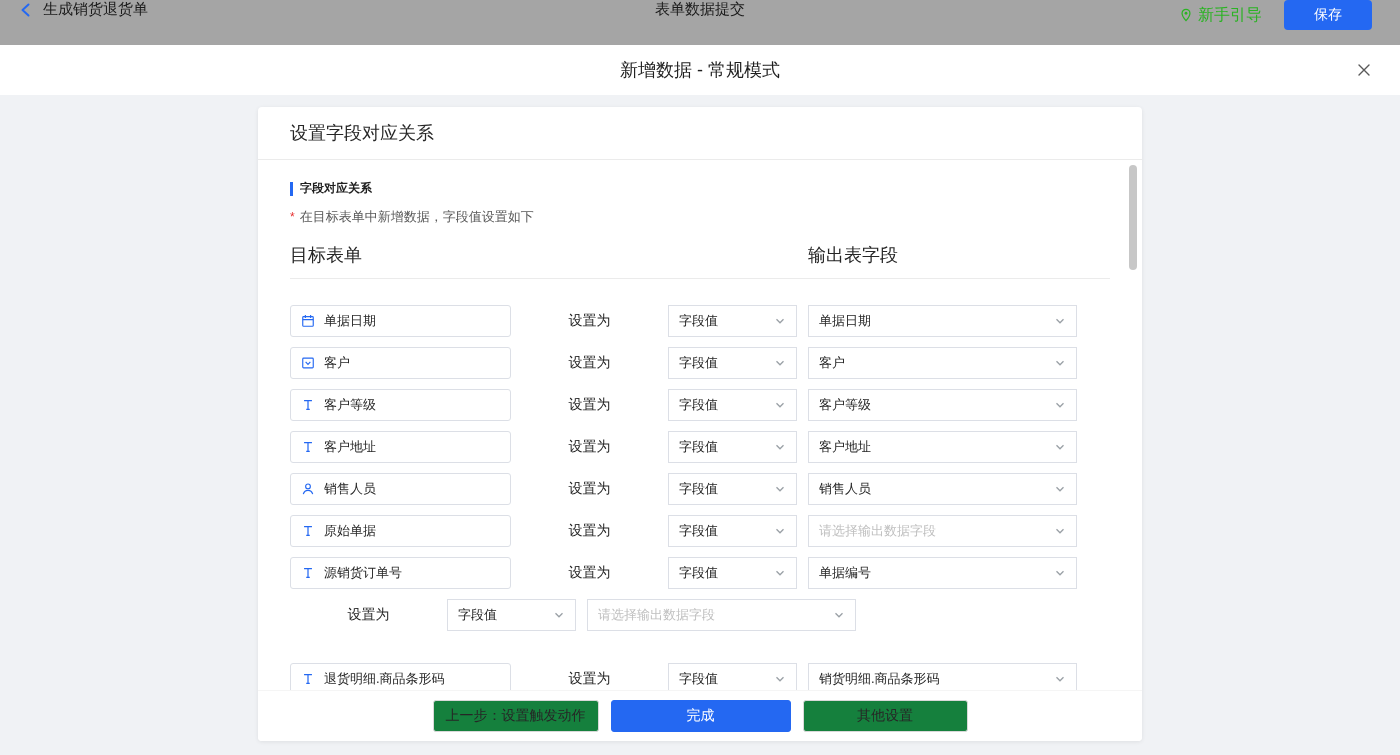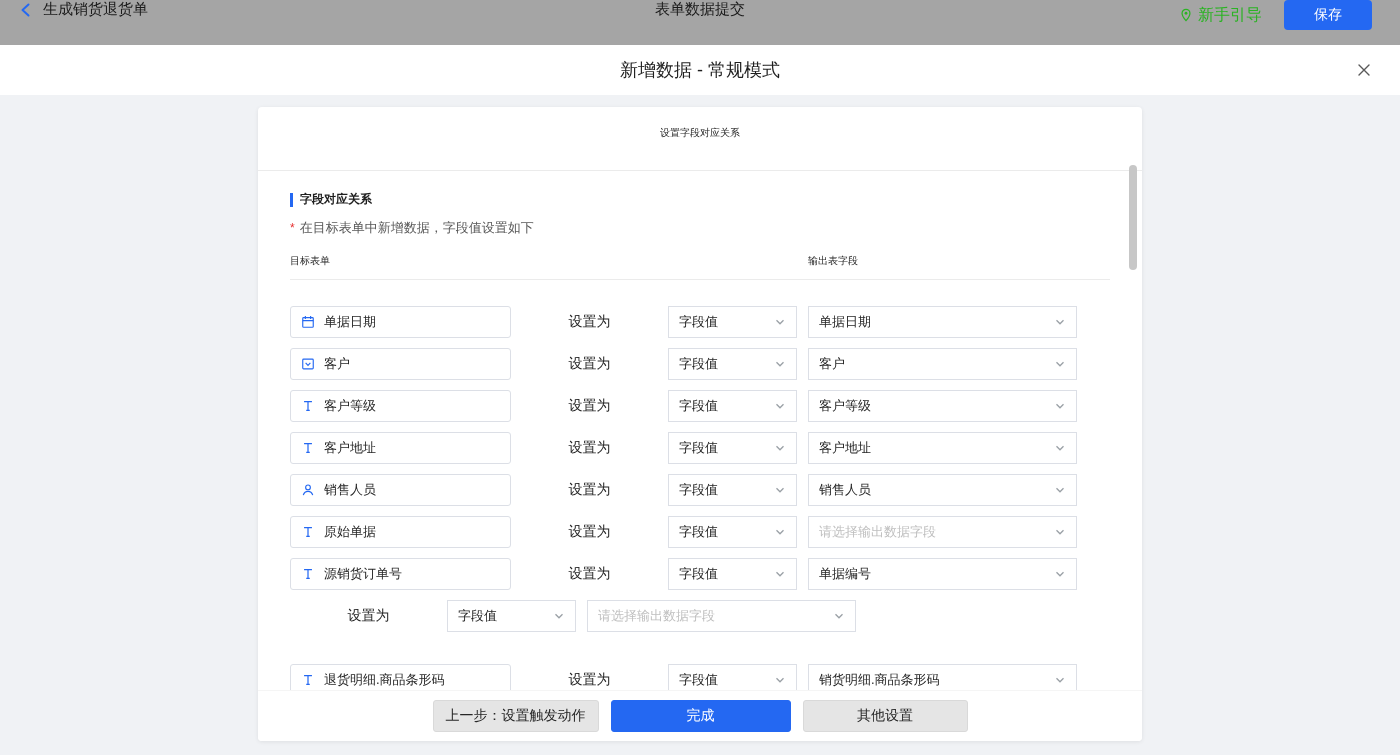--- a/index.html
+++ b/index.html
@@ -28,46 +28,46 @@
   .topbar-right{margin-left:auto;display:flex;align-items:center;gap:22px;margin-right:28px;}
   .guide{display:flex;align-items:center;gap:5px;color:var(--green);font-size:16px;cursor:pointer;}
   .save-btn{width:88px;height:30px;background:var(--accent);color:#fff;border:none;border-radius:4px;font-size:14px;cursor:pointer;font-family:inherit;}
   
   .dialog-header{height:50px;background:#fff;display:flex;align-items:center;justify-content:center;position:relative;}
   .dialog-title{font-size:18px;font-weight:500;color:#1f1f1f;}
   .close-btn{position:absolute;right:24px;top:50%;transform:translateY(-50%);background:none;border:none;cursor:pointer;display:flex;padding:4px;}
   
   .stage{height:660px;padding-top:12px;display:flex;justify-content:center;}
   .card{width:884px;height:634px;background:#fff;border-radius:4px;box-shadow:0 1px 4px rgba(0,0,0,.08);display:flex;flex-direction:column;position:relative;}
-  .card-header{height:64px;line-height:52px;padding:0 32px;font-size:10px;color:var(--text);border-bottom:1px solid var(--line);flex:none;text-align:center;}
+  .card-header{height:53px;line-height:52px;padding:0 32px;font-size:18px;color:var(--text);border-bottom:1px solid var(--line);flex:none;}
   .section{padding:20px 32px 0;flex:none;}
   .section-title{display:flex;align-items:center;font-size:12px;font-weight:bold;color:#1f1f1f;}
   .blue-bar{width:3px;height:14px;background:var(--accent);margin-right:7px;flex:none;}
   .note{margin-top:11px;font-size:13px;color:#595959;}
   .star{color:var(--red);margin-right:5px;font-size:12px;}
-  .cols{display:flex;margin-top:17px;padding-bottom:11px;border-bottom:1px solid var(--line);font-size:10px;color:var(--text);}
+  .cols{display:flex;margin-top:17px;padding-bottom:11px;border-bottom:1px solid var(--line);font-size:18px;color:var(--text);}
   .col-left{width:518px;}
   
   .list{flex:1;overflow:hidden;padding:26px 32px 0;}
   .map-row{display:flex;align-items:center;height:32px;margin-bottom:10px;}
   .field-box{width:221px;height:32px;border:1px solid var(--border);border-radius:3px;background:#fff;display:flex;align-items:center;padding:0 10px;gap:9px;cursor:pointer;}
   .ficon{color:var(--accent);display:flex;flex:none;}
   .flabel{font-size:13px;color:var(--text);white-space:nowrap;}
   .set-as{width:157px;text-align:center;font-size:14px;color:var(--text);}
   .select{height:32px;border:1px solid var(--border);border-radius:0;background:#fff;display:flex;align-items:center;justify-content:space-between;padding:0 10px;font-size:13px;color:var(--text);cursor:pointer;}
   .select.mode{width:129px;margin-right:11px;}
   .select.output{width:269px;}
   .select .chev{display:flex;flex:none;margin-left:6px;}
   .placeholder{color:var(--muted);}
   .group-gap{height:22px;}
   
   .scroll-thumb{position:absolute;top:58px;right:5px;width:8px;height:105px;background:#c7c7c7;border-radius:4px;cursor:pointer;}
   
   .footer{height:51px;flex:none;display:flex;align-items:center;justify-content:center;gap:12px;background:#fff;border-top:1px solid #f5f5f5;border-radius:0 0 4px 4px;position:relative;z-index:2;}
-  .btn{height:32px;border-radius:3px;font-size:14px;border:1px solid #d9d9d9;background:#e5e5e5;color:var(--text);cursor:pointer;font-family:inherit;padding:0 12px;}
+  .btn{height:32px;border-radius:3px;font-size:14px;border:1px solid #d9d9d9;background:#15803d;color:var(--text);cursor:pointer;font-family:inherit;padding:0 12px;}
   .btn.prev{min-width:165px;}
   .btn.other{min-width:165px;}
   .btn.primary{width:180px;background:var(--accent);border-color:var(--accent);color:#fff;}
 </style>
 </head>
 <body>
 
 <div class="topbar">
   <div class="back">
     <span style="display:flex;">

